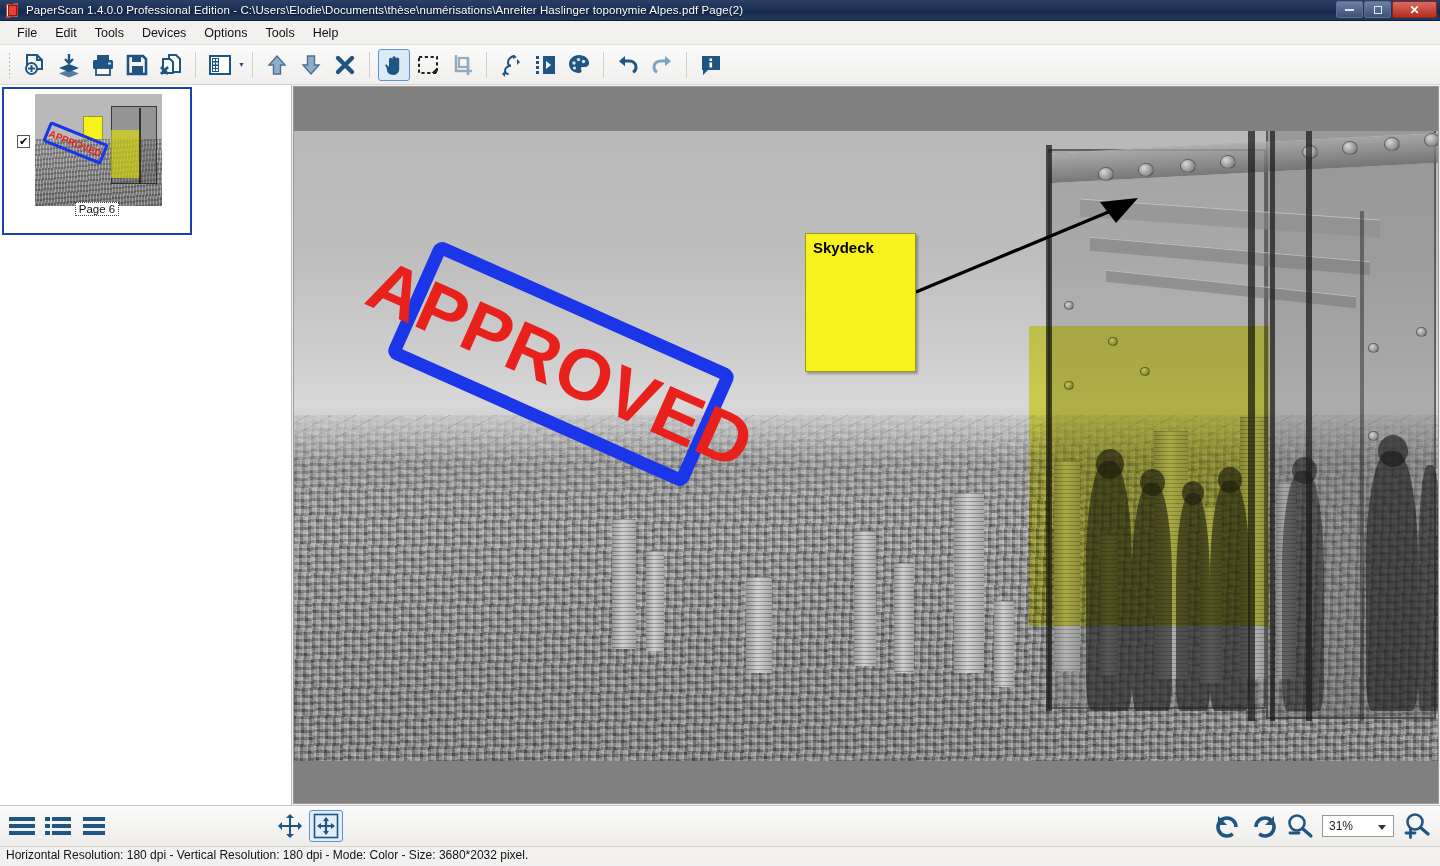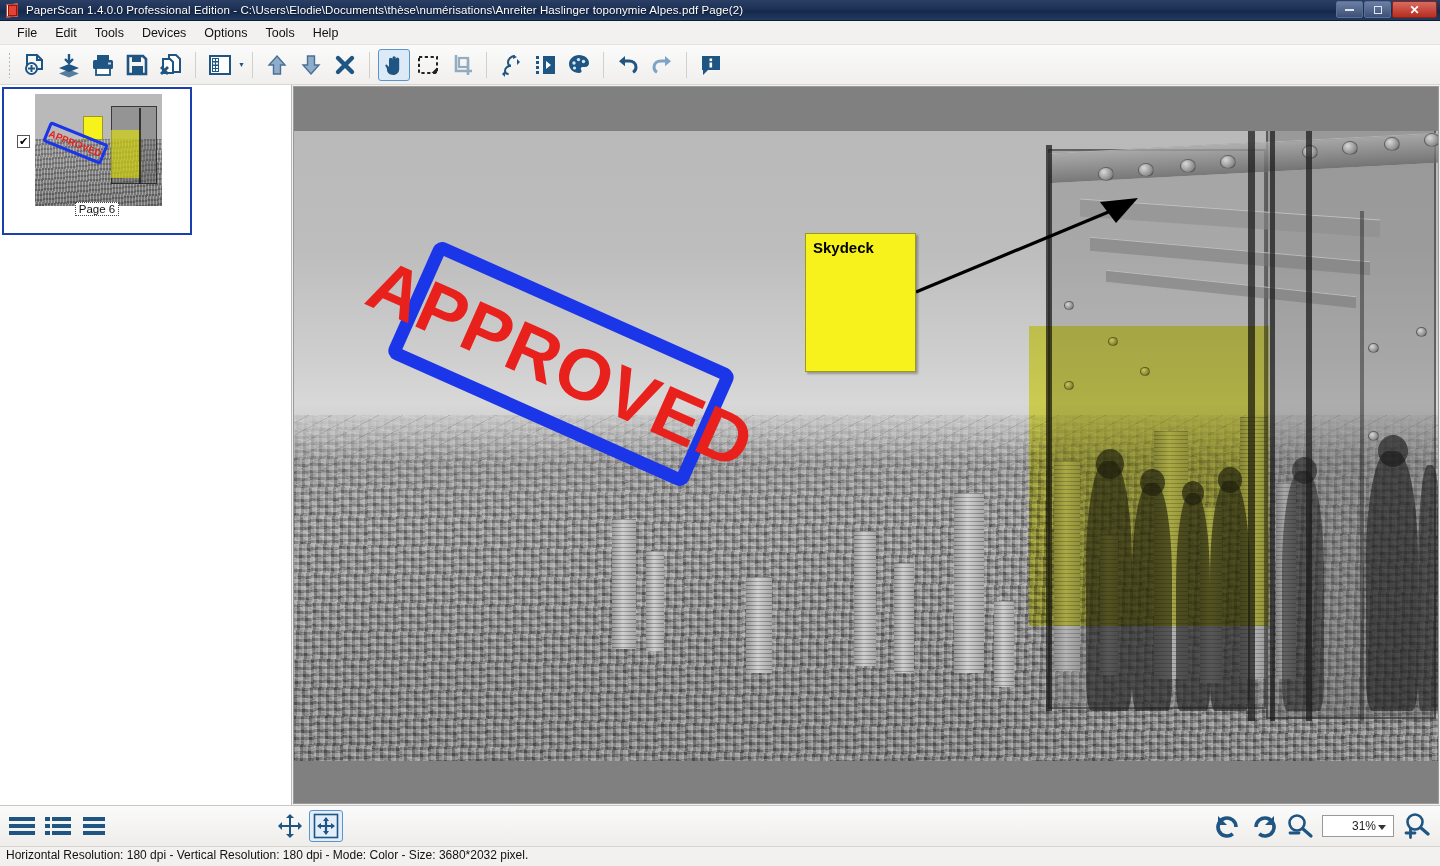--- a/index.html
+++ b/index.html
@@ -214,21 +214,21 @@
     display: flex; align-items: center;
   }
   .bb-btn {
     width: 34px; height: 32px; display: flex; align-items: center; justify-content: center;
     border: 1px solid transparent; border-radius: 3px; margin: 0 1px;
   }
   .bb-btn.active { background: #e3eefa; border: 1px solid #5a94cc; }
   .pagenum { font-size: 13px; font-weight: bold; color: #111; margin: 0 10px; }
   .zoom-combo {
     width: 72px; height: 22px; background: #fff; border: 1px solid #999;
-    display: flex; align-items: center; position: relative; margin: 0 4px; padding-left: 23px;
+    display: flex; align-items: center; position: relative; margin: 0 4px;
   }
   .zoom-combo .val { font-size: 12px; color: #222; padding-left: 6px; }
   .zoom-combo .arrow {
     position: absolute; right: 7px; top: 9px; width: 0; height: 0;
     border-left: 4px solid transparent; border-right: 4px solid transparent;
     border-top: 5px solid #333;
   }
 
   
   .statusbar {

